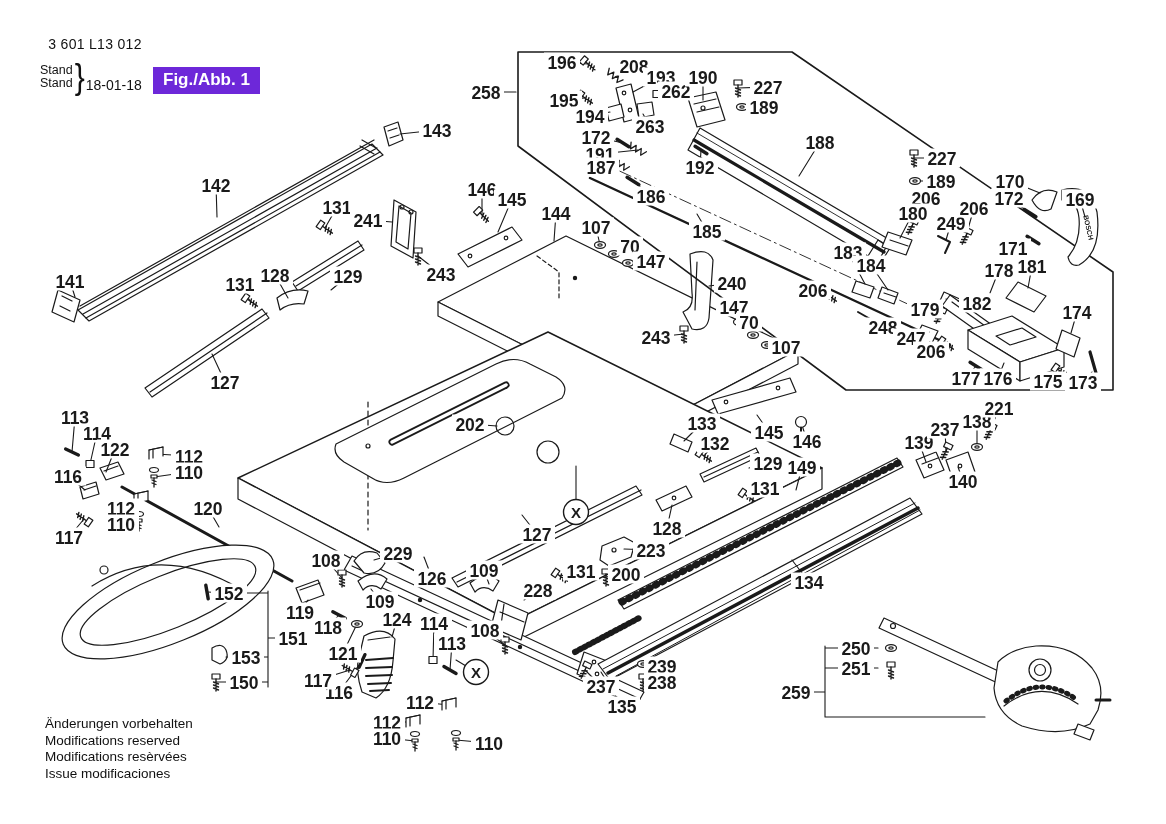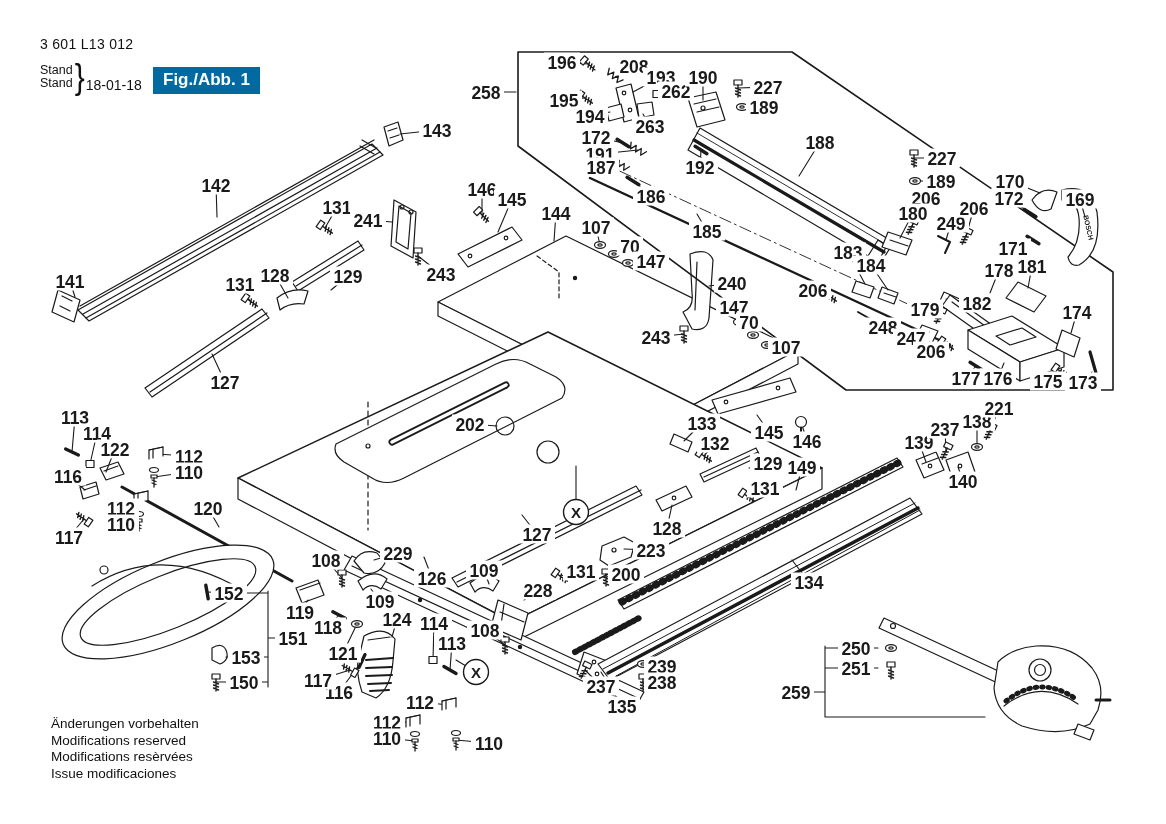--- a/index.html
+++ b/index.html
@@ -1,29 +1,29 @@
 <!DOCTYPE html>
 <html><head>
 <meta charset="utf-8">
 <style>
   html,body{margin:0;padding:0;background:#e8e8e8;}
   #page{position:relative;width:1166px;height:824px;background:#ffffff;overflow:hidden;
         font-family:"Liberation Sans", sans-serif;color:#111;}
   #diagram-svg{position:absolute;left:0;top:0;}
   
   #hdr{position:absolute;left:40px;top:36px;}
-  #part-number{font-size:14px;letter-spacing:.3px;}
+  #part-number{font-size:14px;letter-spacing:.3px;text-align:right;}
   #stand-row{display:flex;align-items:center;margin-top:8px;}
   #stand-col{display:flex;flex-direction:column;font-size:12.5px;line-height:13px;}
   #brace{font-size:30px;font-weight:400;margin:0 1px 0 2px;transform:scaleY(1.15);}
   #date{font-size:14px;margin-top:15px;}
-  #fig-box{position:absolute;left:153px;top:67px;background:#0369a1;color:#fff;
+  #fig-box{position:absolute;left:153px;top:67px;background:#6d28d9;color:#fff;
            font-size:17px;font-weight:bold;padding:3px 10px 4px 10px;}
   
-  #ftr{position:absolute;left:51px;top:716px;font-size:13.5px;line-height:16.5px;}
+  #ftr{position:absolute;left:45px;top:716px;font-size:13.5px;line-height:16.5px;}
   .cap{white-space:pre;}
 </style>
 </head>
 <body>
 
 <div id="page">
 
   <svg id="diagram-svg" width="1166" height="824" viewBox="0 0 1166 824" fill="none" stroke="#1a1a1a" stroke-width="1.2" stroke-linejoin="round" stroke-linecap="round">
 
     <defs>

